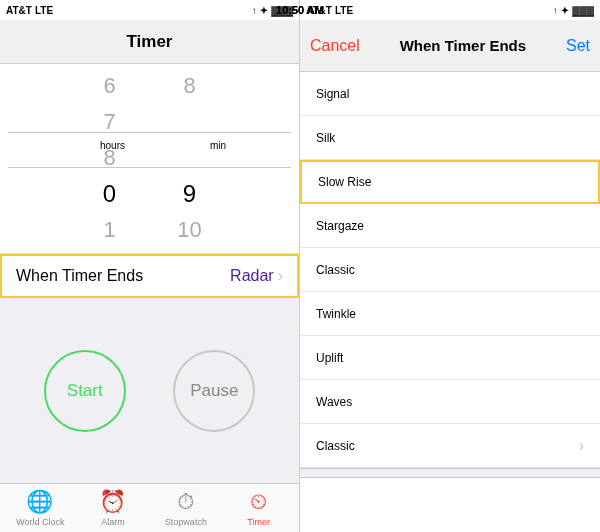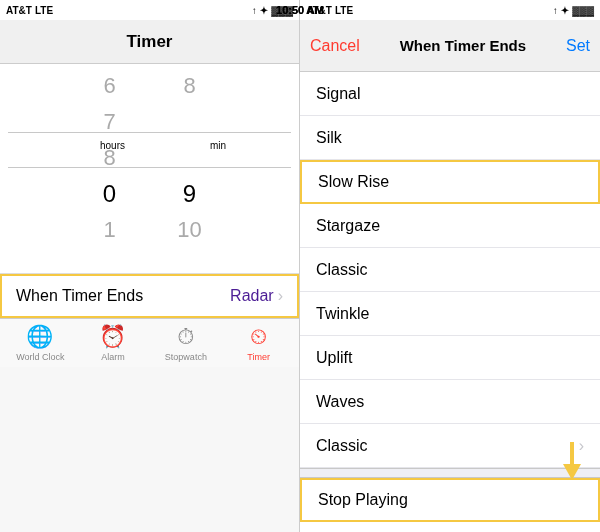--- a/index.html
+++ b/index.html
@@ -239,21 +239,21 @@
     .list-item {
       height: 44px;
       display: flex;
       align-items: center;
       padding: 0 16px;
       border-bottom: 1px solid #e5e5ea;
       cursor: pointer;
     }
 
     .list-item .item-text {
-      font-size: 16px;
+      font-size: 12px;
       color: #000;
       flex: 1;
     }
 
     .list-item .item-chevron {
       color: #c7c7cc;
       font-size: 16px;
     }
 
     .section-separator {
@@ -328,20 +328,24 @@
       <span class="picker-label min">min</span>
     </div>
   </div>
 
   <div class="when-timer-row">
     <span class="when-timer-label">When Timer Ends</span>
     <span class="when-timer-value">Radar</span>
     <span class="chevron-right">›</span>
   </div>
 
+  <div class="buttons-area">
+    <button class="circle-btn">Start</button>
+    <button class="circle-btn pause">Pause</button>
+  </div>
 
   <div class="tab-bar-left">
     <div class="tab-item">
       <span class="tab-icon">🌐</span>
       <span class="tab-label">World Clock</span>
     </div>
     <div class="tab-item">
       <span class="tab-icon">⏰</span>
       <span class="tab-label">Alarm</span>
     </div>
@@ -402,24 +406,14 @@
     <div class="list-item">
       <span class="item-text">Waves</span>
     </div>
     <div class="list-item">
       <span class="item-text">Classic</span>
       <span class="item-chevron">›</span>
     </div>
 
     <div class="section-separator"></div>
 
-    <div style="position: relative;">
-
-      <svg style="position: absolute; right: 14px; top: -36px; width: 28px; height: 40px;" viewBox="0 0 28 40">
-        <line x1="14" y1="0" x2="14" y2="30" stroke="#f5c842" stroke-width="4"></line>
-        <polygon points="14,38 5,22 23,22" fill="#f5c842"></polygon>
-      </svg>
-      <div class="stop-playing-row">
-        <span class="stop-playing-text">Stop Playing</span>
-      </div>
-    </div>
   </div>
 </div>
 
 </body></html>

